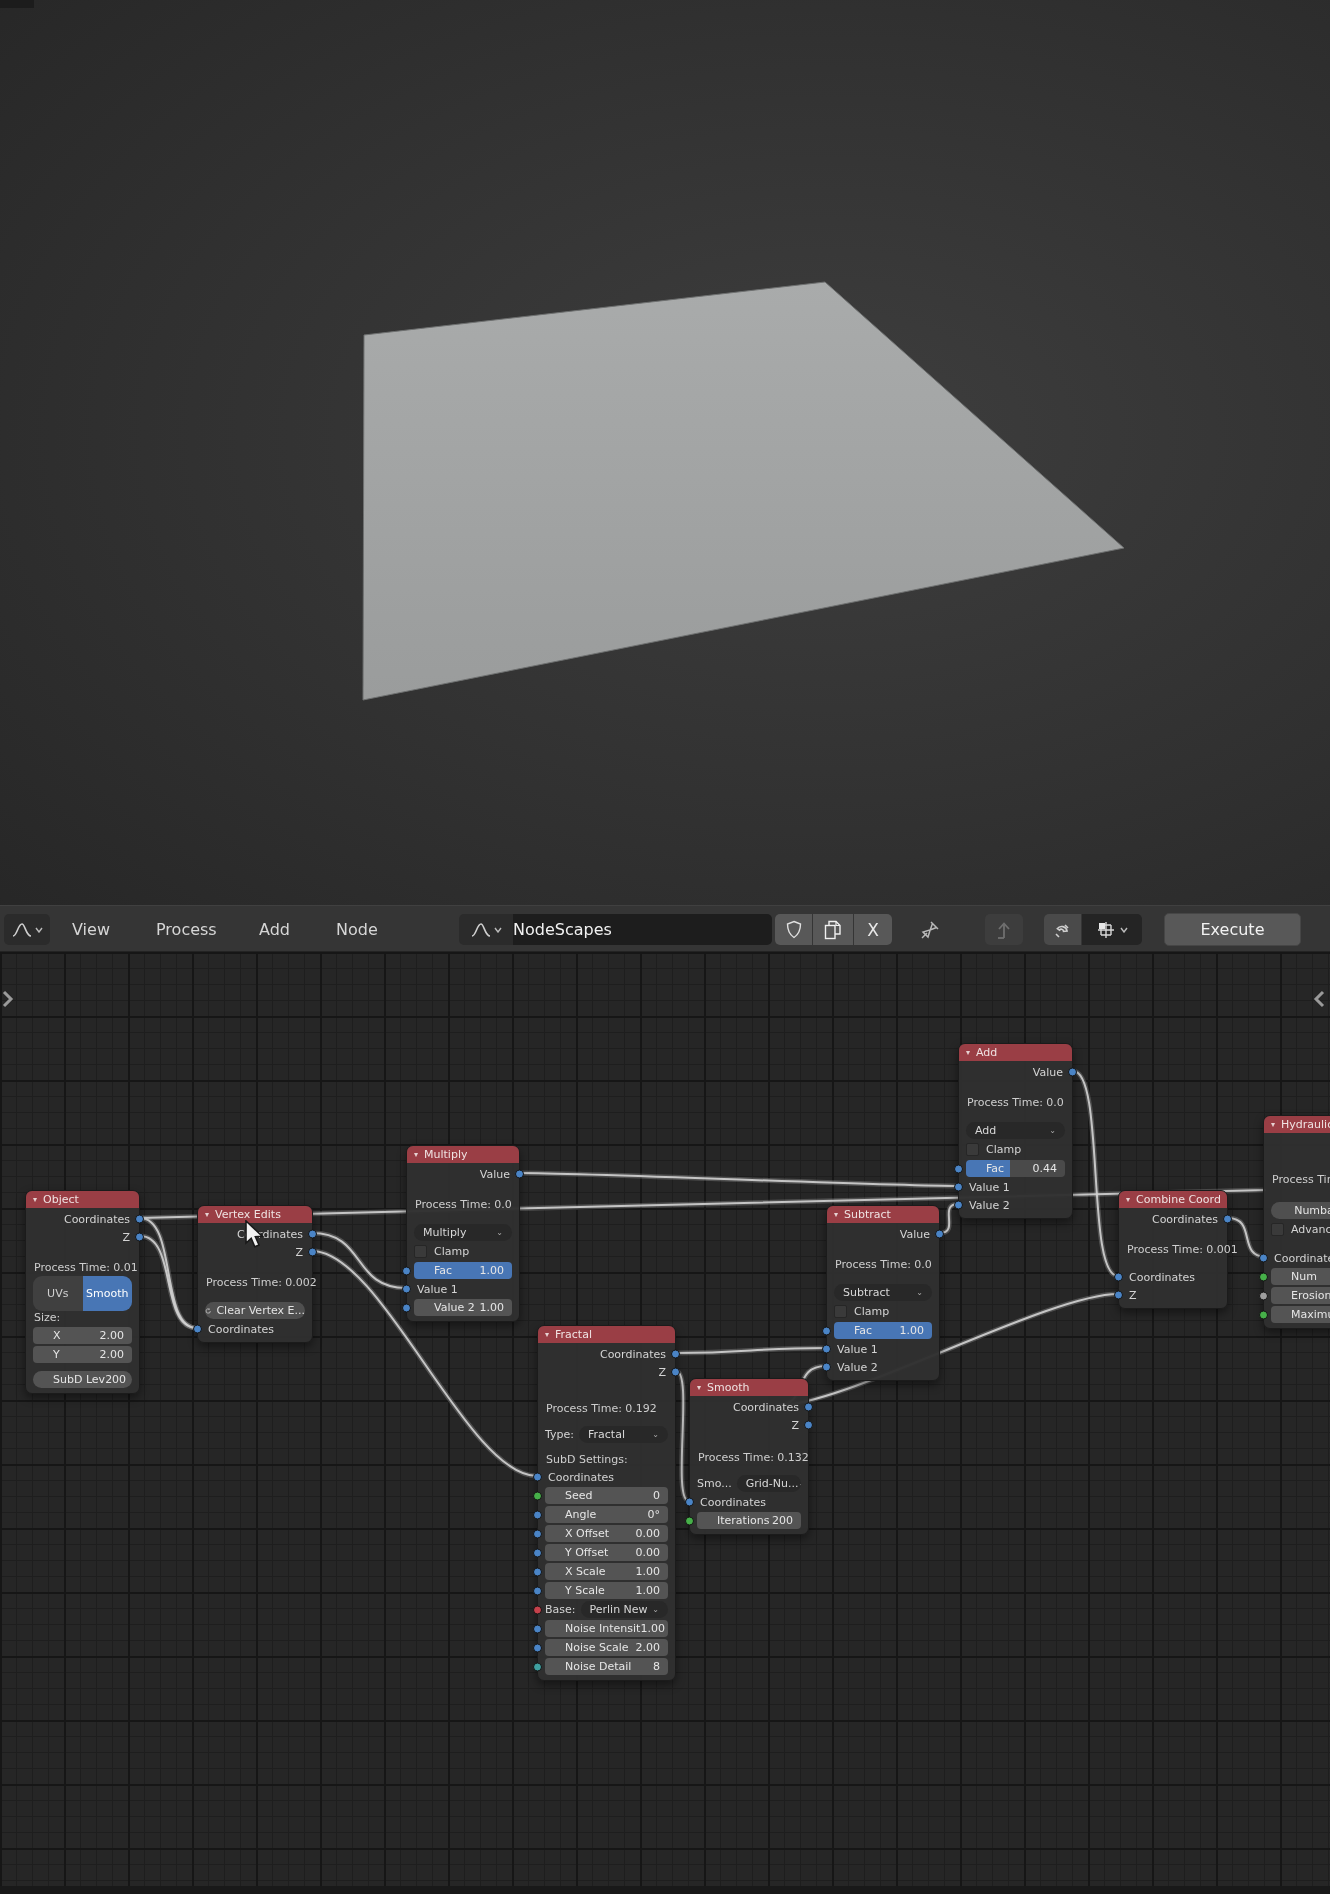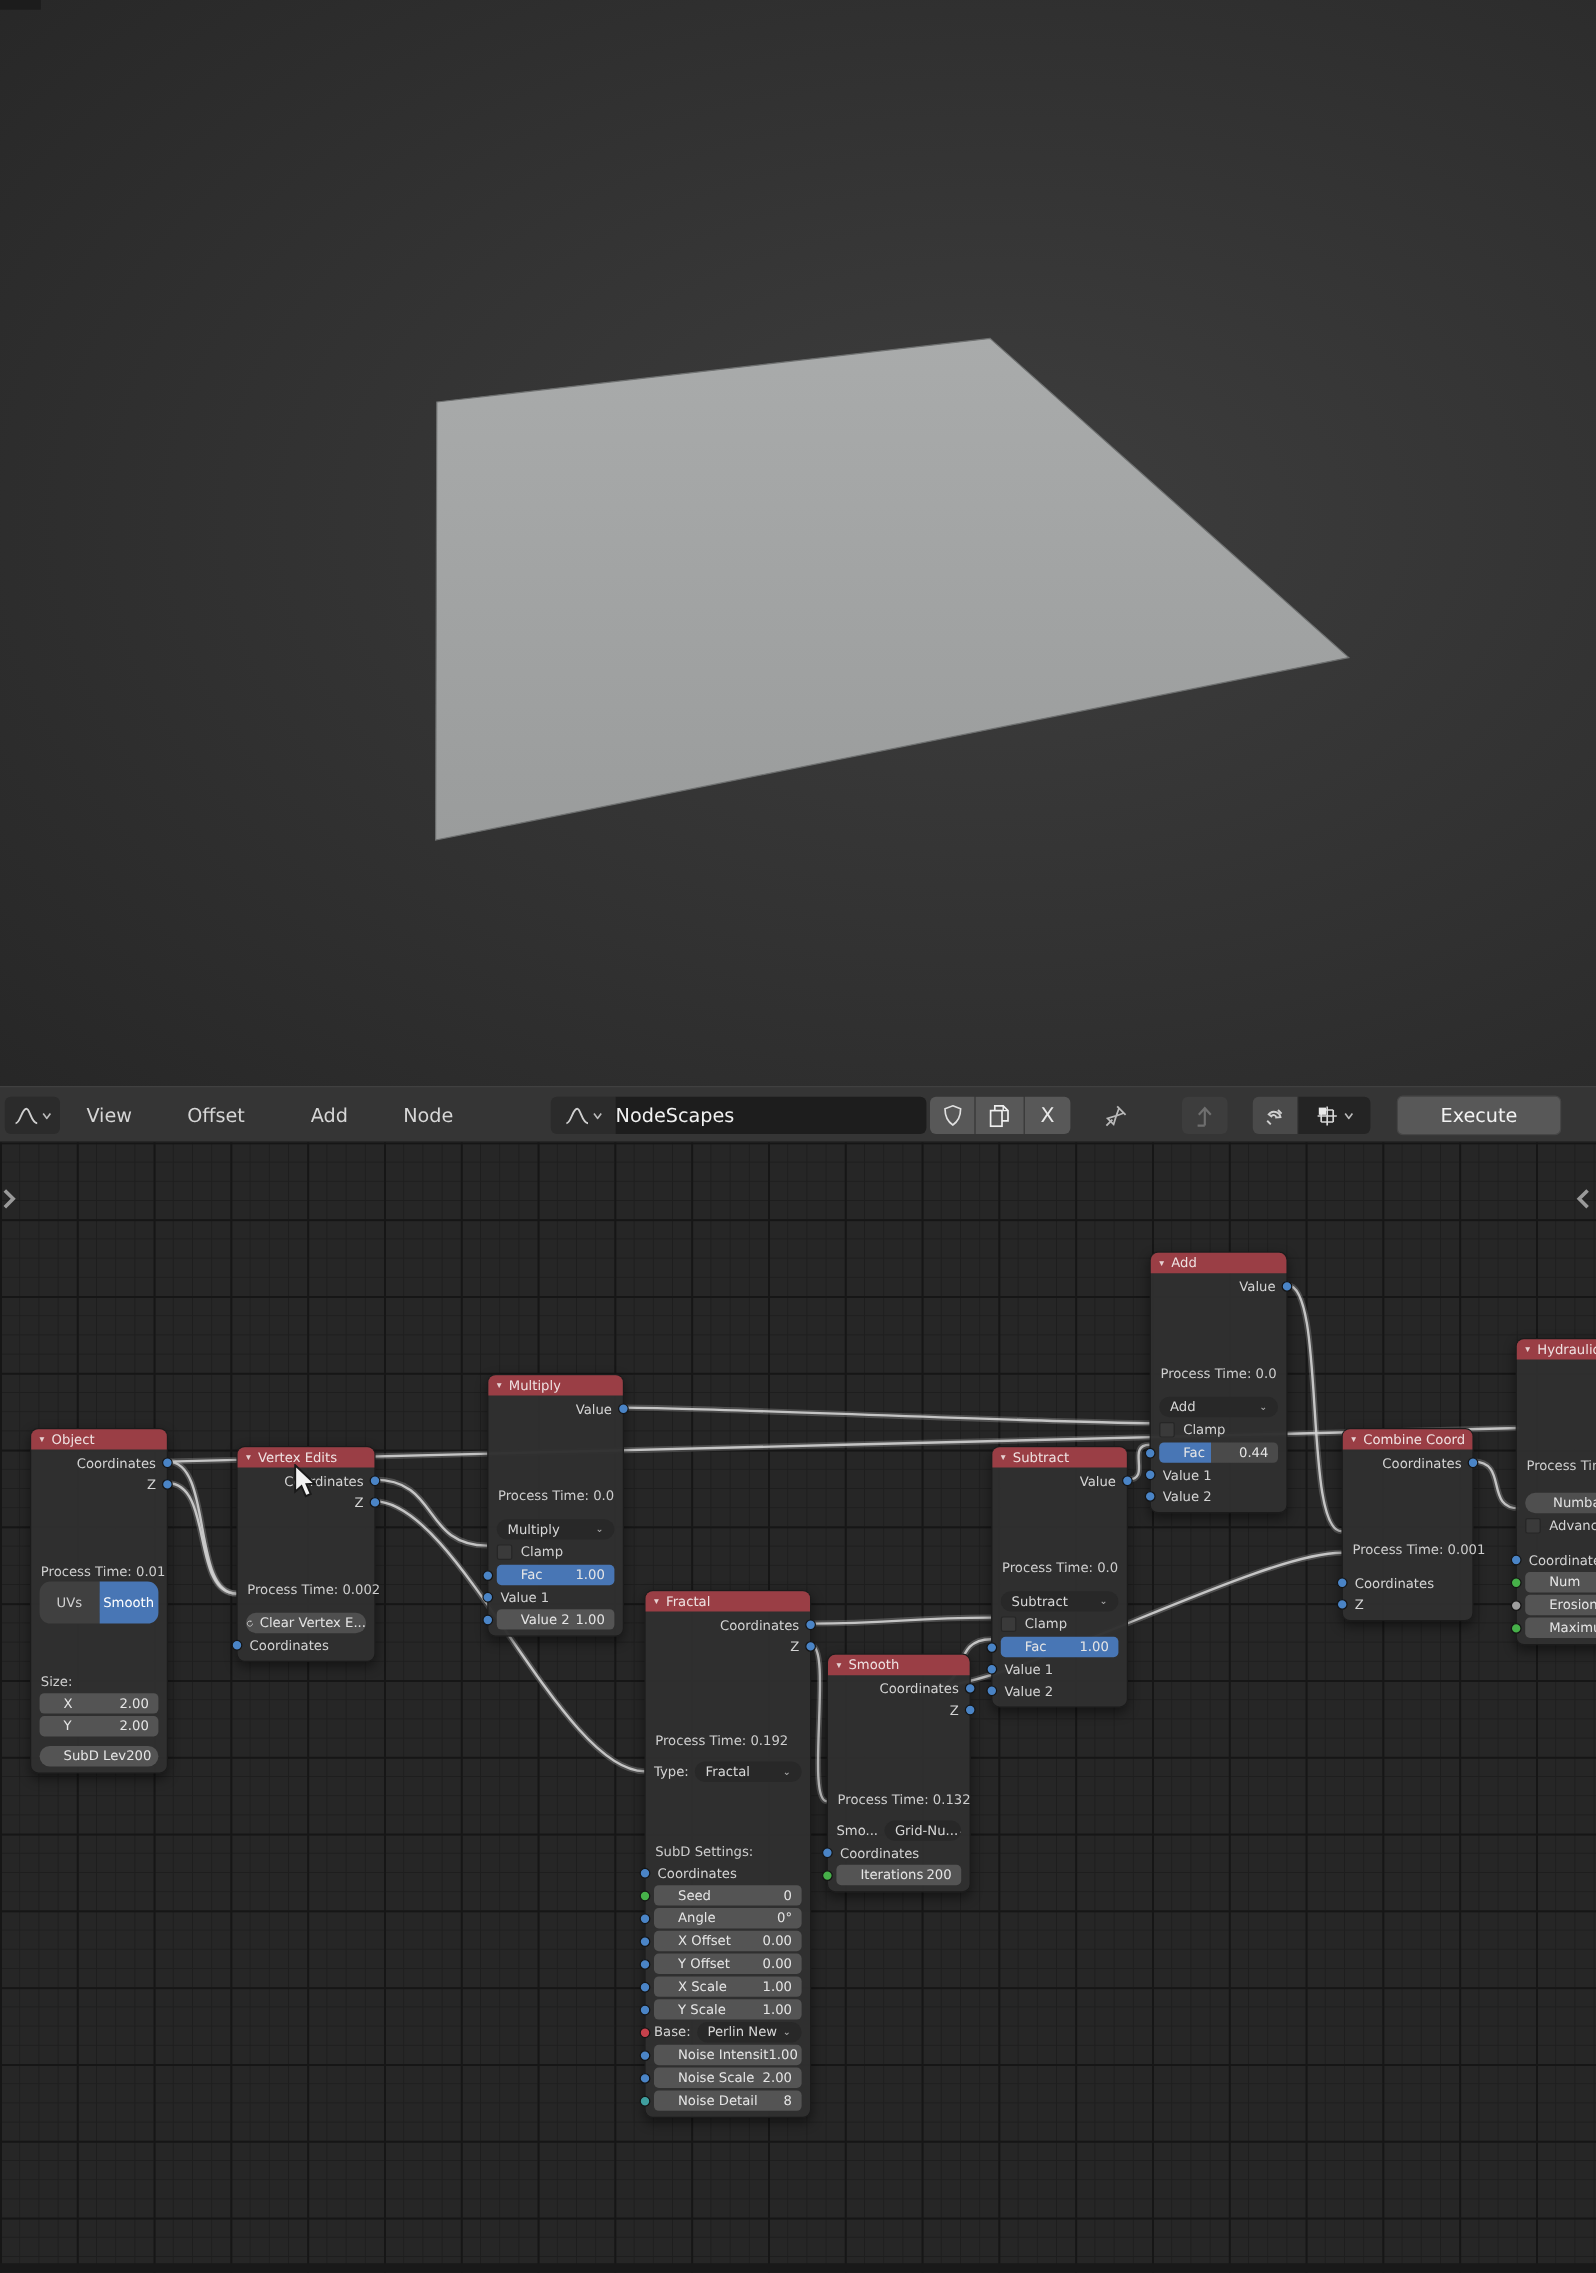--- a/index.html
+++ b/index.html
@@ -62,21 +62,21 @@
   }
   .node-header{
     height:17px;background:#9a3e45;border-radius:6px 6px 0 0;
     display:flex;align-items:center;padding:0 7px;gap:6px;color:#efe2e2;margin-bottom:2px;
   }
   .node-header .tri{font-size:8px;color:#e6d2d2;}
   .node-title{white-space:nowrap;overflow:hidden;}
   .nrow{position:relative;display:flex;align-items:center;box-sizing:border-box;}
   .row-out{height:18px;justify-content:flex-end;padding-right:9px;}
   .row-in{height:18px;justify-content:flex-start;padding-left:10px;}
-  .row-text{height:18px;padding-left:8px;color:#cecece;white-space:nowrap;margin-top:42px;}
+  .row-text{height:18px;padding-left:8px;color:#cecece;white-space:nowrap;}
   .row-widget{height:19px;padding:0 7px;}
   .field{
     flex:1;height:17px;background:#545454;border-radius:4px;
     display:flex;align-items:center;justify-content:space-between;
     padding:0 8px;color:#e6e6e6;white-space:nowrap;overflow:hidden;
   }
   .field .flabel{margin-left:12px;}
   .field.pill{border-radius:9px;}
   .dropdown{
     flex:1;height:17px;background:#282828;border-radius:9px;
@@ -124,21 +124,21 @@
       <path d="M2,15 C6,15 7,3 11,3 C14,3 15,15 20,15" fill="none" stroke="#cfcfcf" stroke-width="1.6"></path>
     </svg>
     <svg width="8" height="6" viewBox="0 0 8 6">
       <path d="M1,1 L4,5 L7,1" fill="none" stroke="#bbb" stroke-width="1.4"></path>
     </svg>
   </div>
   <div class="menu menu-view">
       <span>View</span>
     </div>
   <div class="menu menu-select">
-      <span>Offset</span>
+      <span>Process</span>
     </div>
   <div class="menu menu-add">
       <span>Add</span>
     </div>
   <div class="menu menu-node">
       <span>Node</span>
     </div>
 
   <div class="tree-group">
     <div class="tree-icon-seg">

